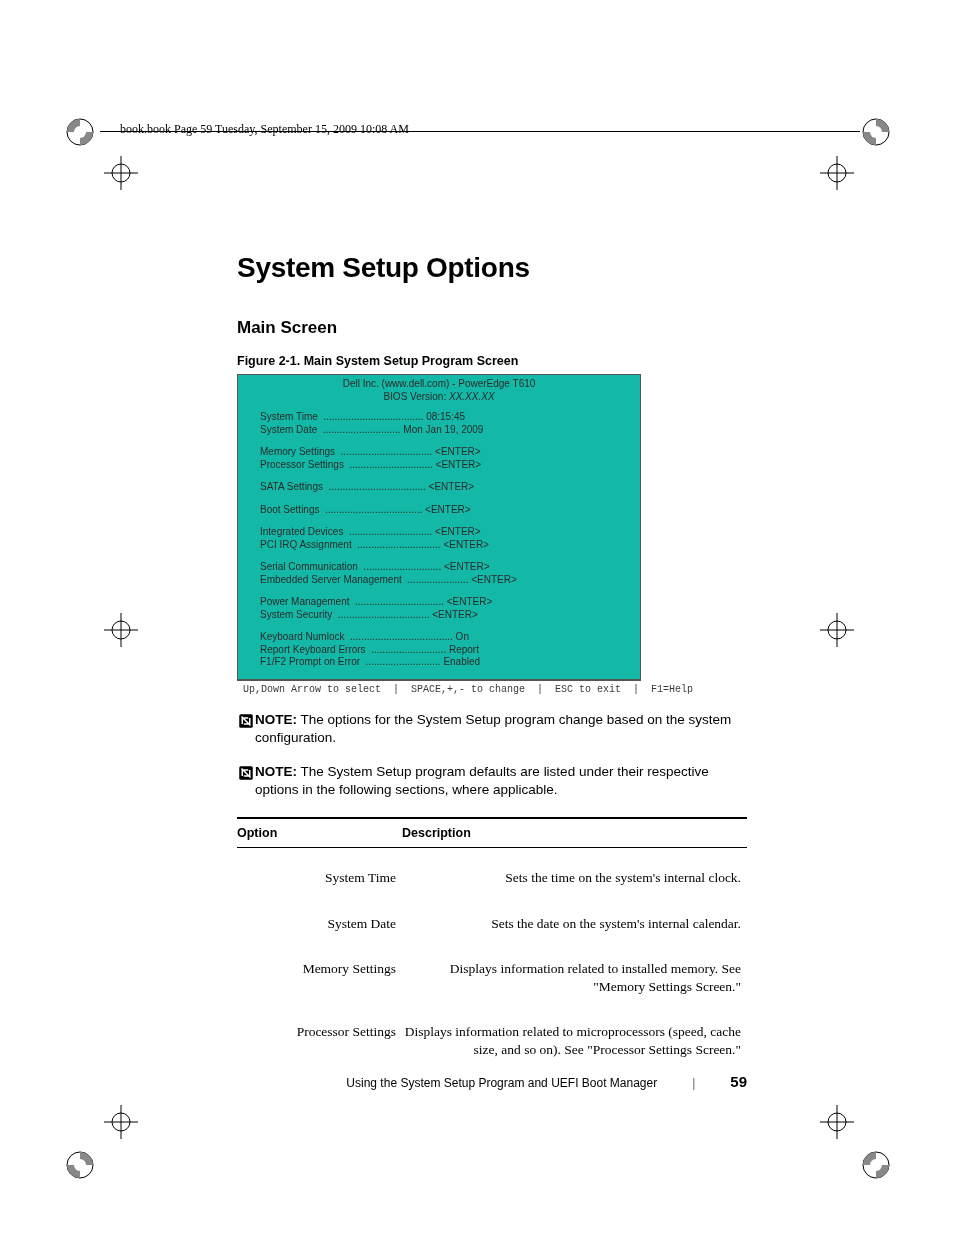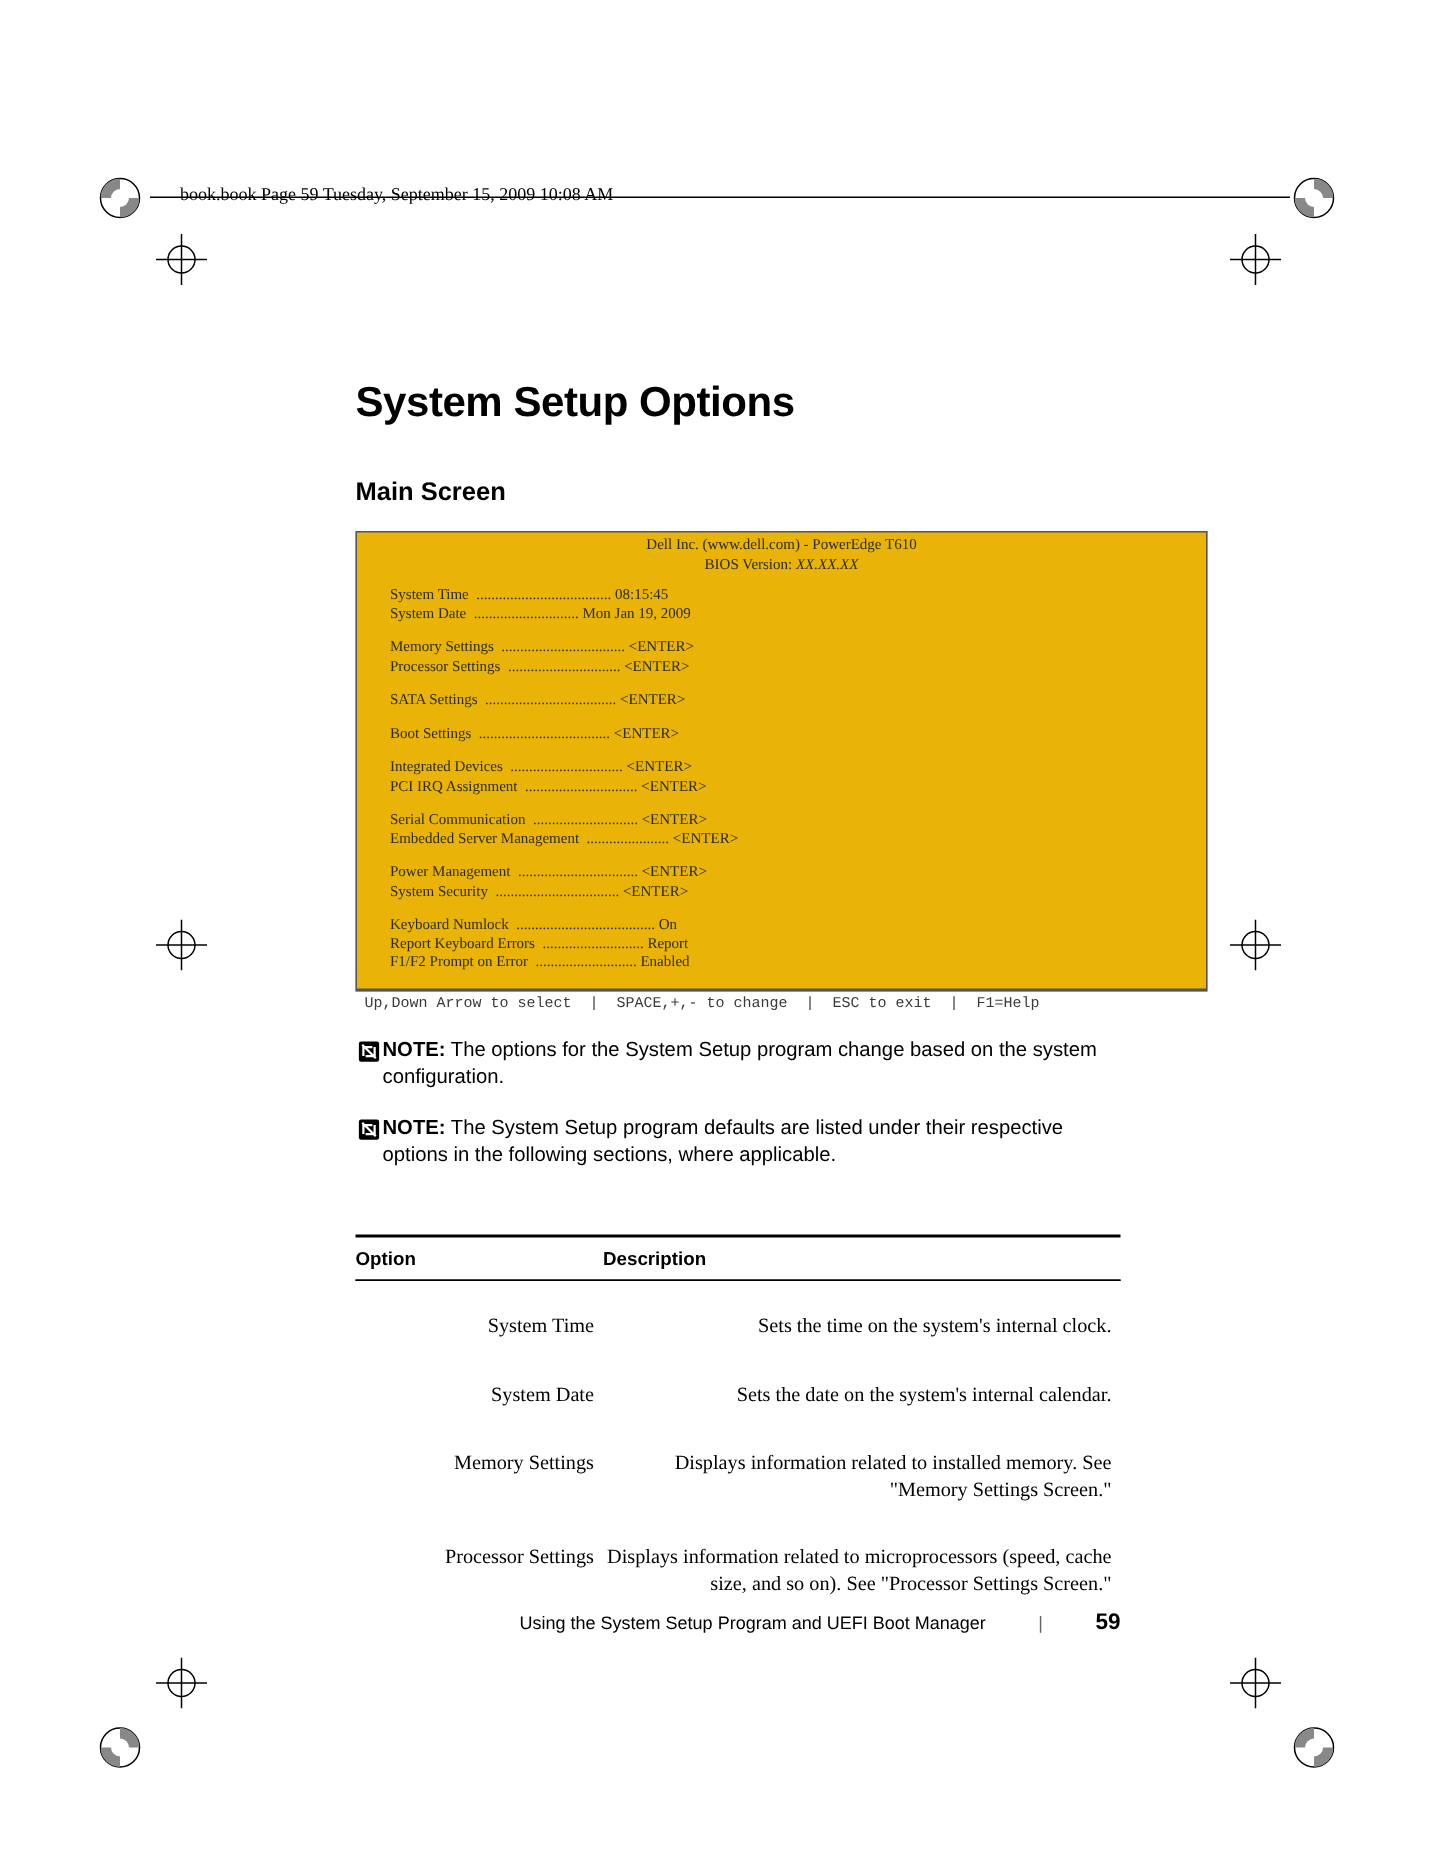--- a/index.html
+++ b/index.html
@@ -3,35 +3,35 @@
 <meta charset="utf-8">
 <style>
   * { margin:0; padding:0; box-sizing:border-box; }
   body { width:954px; height:1235px; background:#fff; position:relative; font-family:Arial,Helvetica,sans-serif; color:#000; }
   .crop-mark { position:absolute; }
   .page-header { position:absolute; top:122px; left:120px; font-size:12px; font-family:"Times New Roman",serif; }
   .content { position:absolute; top:252px; left:237px; width:510px; }
   h1 { font-family:Arial,Helvetica,sans-serif; font-weight:bold; font-size:28px; letter-spacing:-0.3px; margin-bottom:34px; }
   h2 { font-family:Arial,Helvetica,sans-serif; font-weight:bold; font-size:17px; margin-bottom:16px; }
   .fig-caption { font-family:Arial,Helvetica,sans-serif; font-weight:bold; font-size:12.5px; margin-bottom:6px; }
-  .bios-box { width:568px; border:1px solid #555; background:#eab308; font-family:Liberation Serif, serif; font-size:10px; color:#2b2b2b; line-height:1.25; }
+  .bios-box { width:404px; border:1px solid #555; background:#14b8a6; font-family:Liberation Sans, sans-serif; font-size:10px; color:#2b2b2b; line-height:1.25; }
   .bios-header { text-align:center; padding:3px 0 2px; }
   .bios-header .ver-val { font-style:italic; }
   .bios-tags { display:flex; border-top:1px solid #555; border-bottom:1px solid #555; }
   .bios-tags > div { padding:4px 8px; flex:1; }
   .bios-tags > div:first-child { border-right:1px solid #555; }
   .bios-tags .tag-val { font-style:italic; }
   .bios-body { padding:6px 12px 10px 22px; border-bottom:1px solid #555; white-space:pre; font-size:10px; }
   .bios-body .grp { margin-bottom:10px; }
   .bios-body .grp:last-child { margin-bottom:0; }
   .bios-footer { font-family:"Courier New",monospace; font-size:10px; padding:3px 6px 0; color:#3a3a3a; white-space:pre; }
   .note-block { display:flex; gap:0; margin-top:16px; font-size:13.5px; line-height:1.35; }
   .note-icon { width:18px; height:18px; flex:0 0 18px; margin-top:1px; }
   .note-text .bold { font-weight:bold; }
-  table.opts { width:100%; border-collapse:collapse; margin-top:44px; font-size:13.5px; }
+  table.opts { width:100%; border-collapse:collapse; margin-top:18px; font-size:13.5px; }
   table.opts th { text-align:left; font-family:Arial,Helvetica,sans-serif; font-weight:bold; font-size:12.5px; padding:7px 0; border-top:2px solid #000; border-bottom:1px solid #000; }
   table.opts td { font-family:"Times New Roman",serif; padding:21px 6px 6px 0; vertical-align:top; line-height:1.35;text-align:right; }
   table.opts th.col-opt, table.opts td.col-opt { width:165px; }
   .page-footer { position:absolute; top:1073px; left:237px; width:510px; display:flex; justify-content:flex-end; align-items:baseline; gap:35px; font-size:12px; }
   .page-footer .sep { color:#666; }
   .page-footer .num { font-weight:bold; font-size:15px; }
 </style>
 </head>
 <body>
 
@@ -89,20 +89,21 @@
     <line x1="17" y1="0" x2="17" y2="34" stroke="#000"></line>
     <line x1="0" y1="17" x2="34" y2="17" stroke="#000"></line>
 </svg>
 <div style="position:absolute; top:131px; left:100px; width:760px; border-top:1px solid #000;"></div>
 
 <div class="page-header">book.book  Page 59  Tuesday, September 15, 2009  10:08 AM</div>
 
 <div class="content">
   <h1>System Setup Options</h1>
   <h2>Main Screen</h2>
+  <div class="fig-caption">Figure 2-1.    Main System Setup Program Screen</div>
 
   <div class="bios-box">
     <div class="bios-header">
       <div>Dell Inc. (www.dell.com) - PowerEdge T610</div>
       <div><span>BIOS Version: </span><span class="ver-val">XX.XX.XX</span></div>
     </div>
     <div class="bios-body" id="bios-body"><div class="grp"><div>System Time  .................................... 08:15:45</div><div>System Date  ............................ Mon Jan 19, 2009</div></div><div class="grp"><div>Memory Settings  ................................. &lt;ENTER&gt;</div><div>Processor Settings  .............................. &lt;ENTER&gt;</div></div><div class="grp"><div>SATA Settings  ................................... &lt;ENTER&gt;</div></div><div class="grp"><div>Boot Settings  ................................... &lt;ENTER&gt;</div></div><div class="grp"><div>Integrated Devices  .............................. &lt;ENTER&gt;</div><div>PCI IRQ Assignment  .............................. &lt;ENTER&gt;</div></div><div class="grp"><div>Serial Communication  ............................ &lt;ENTER&gt;</div><div>Embedded Server Management  ...................... &lt;ENTER&gt;</div></div><div class="grp"><div>Power Management  ................................ &lt;ENTER&gt;</div><div>System Security  ................................. &lt;ENTER&gt;</div></div><div class="grp"><div>Keyboard Numlock  ..................................... On</div><div>Report Keyboard Errors  ........................... Report</div><div>F1/F2 Prompt on Error  ........................... Enabled</div></div></div>
   </div>
   <div class="bios-footer">Up,Down Arrow to select  |  SPACE,+,- to change  |  ESC to exit  |  F1=Help</div>
 

